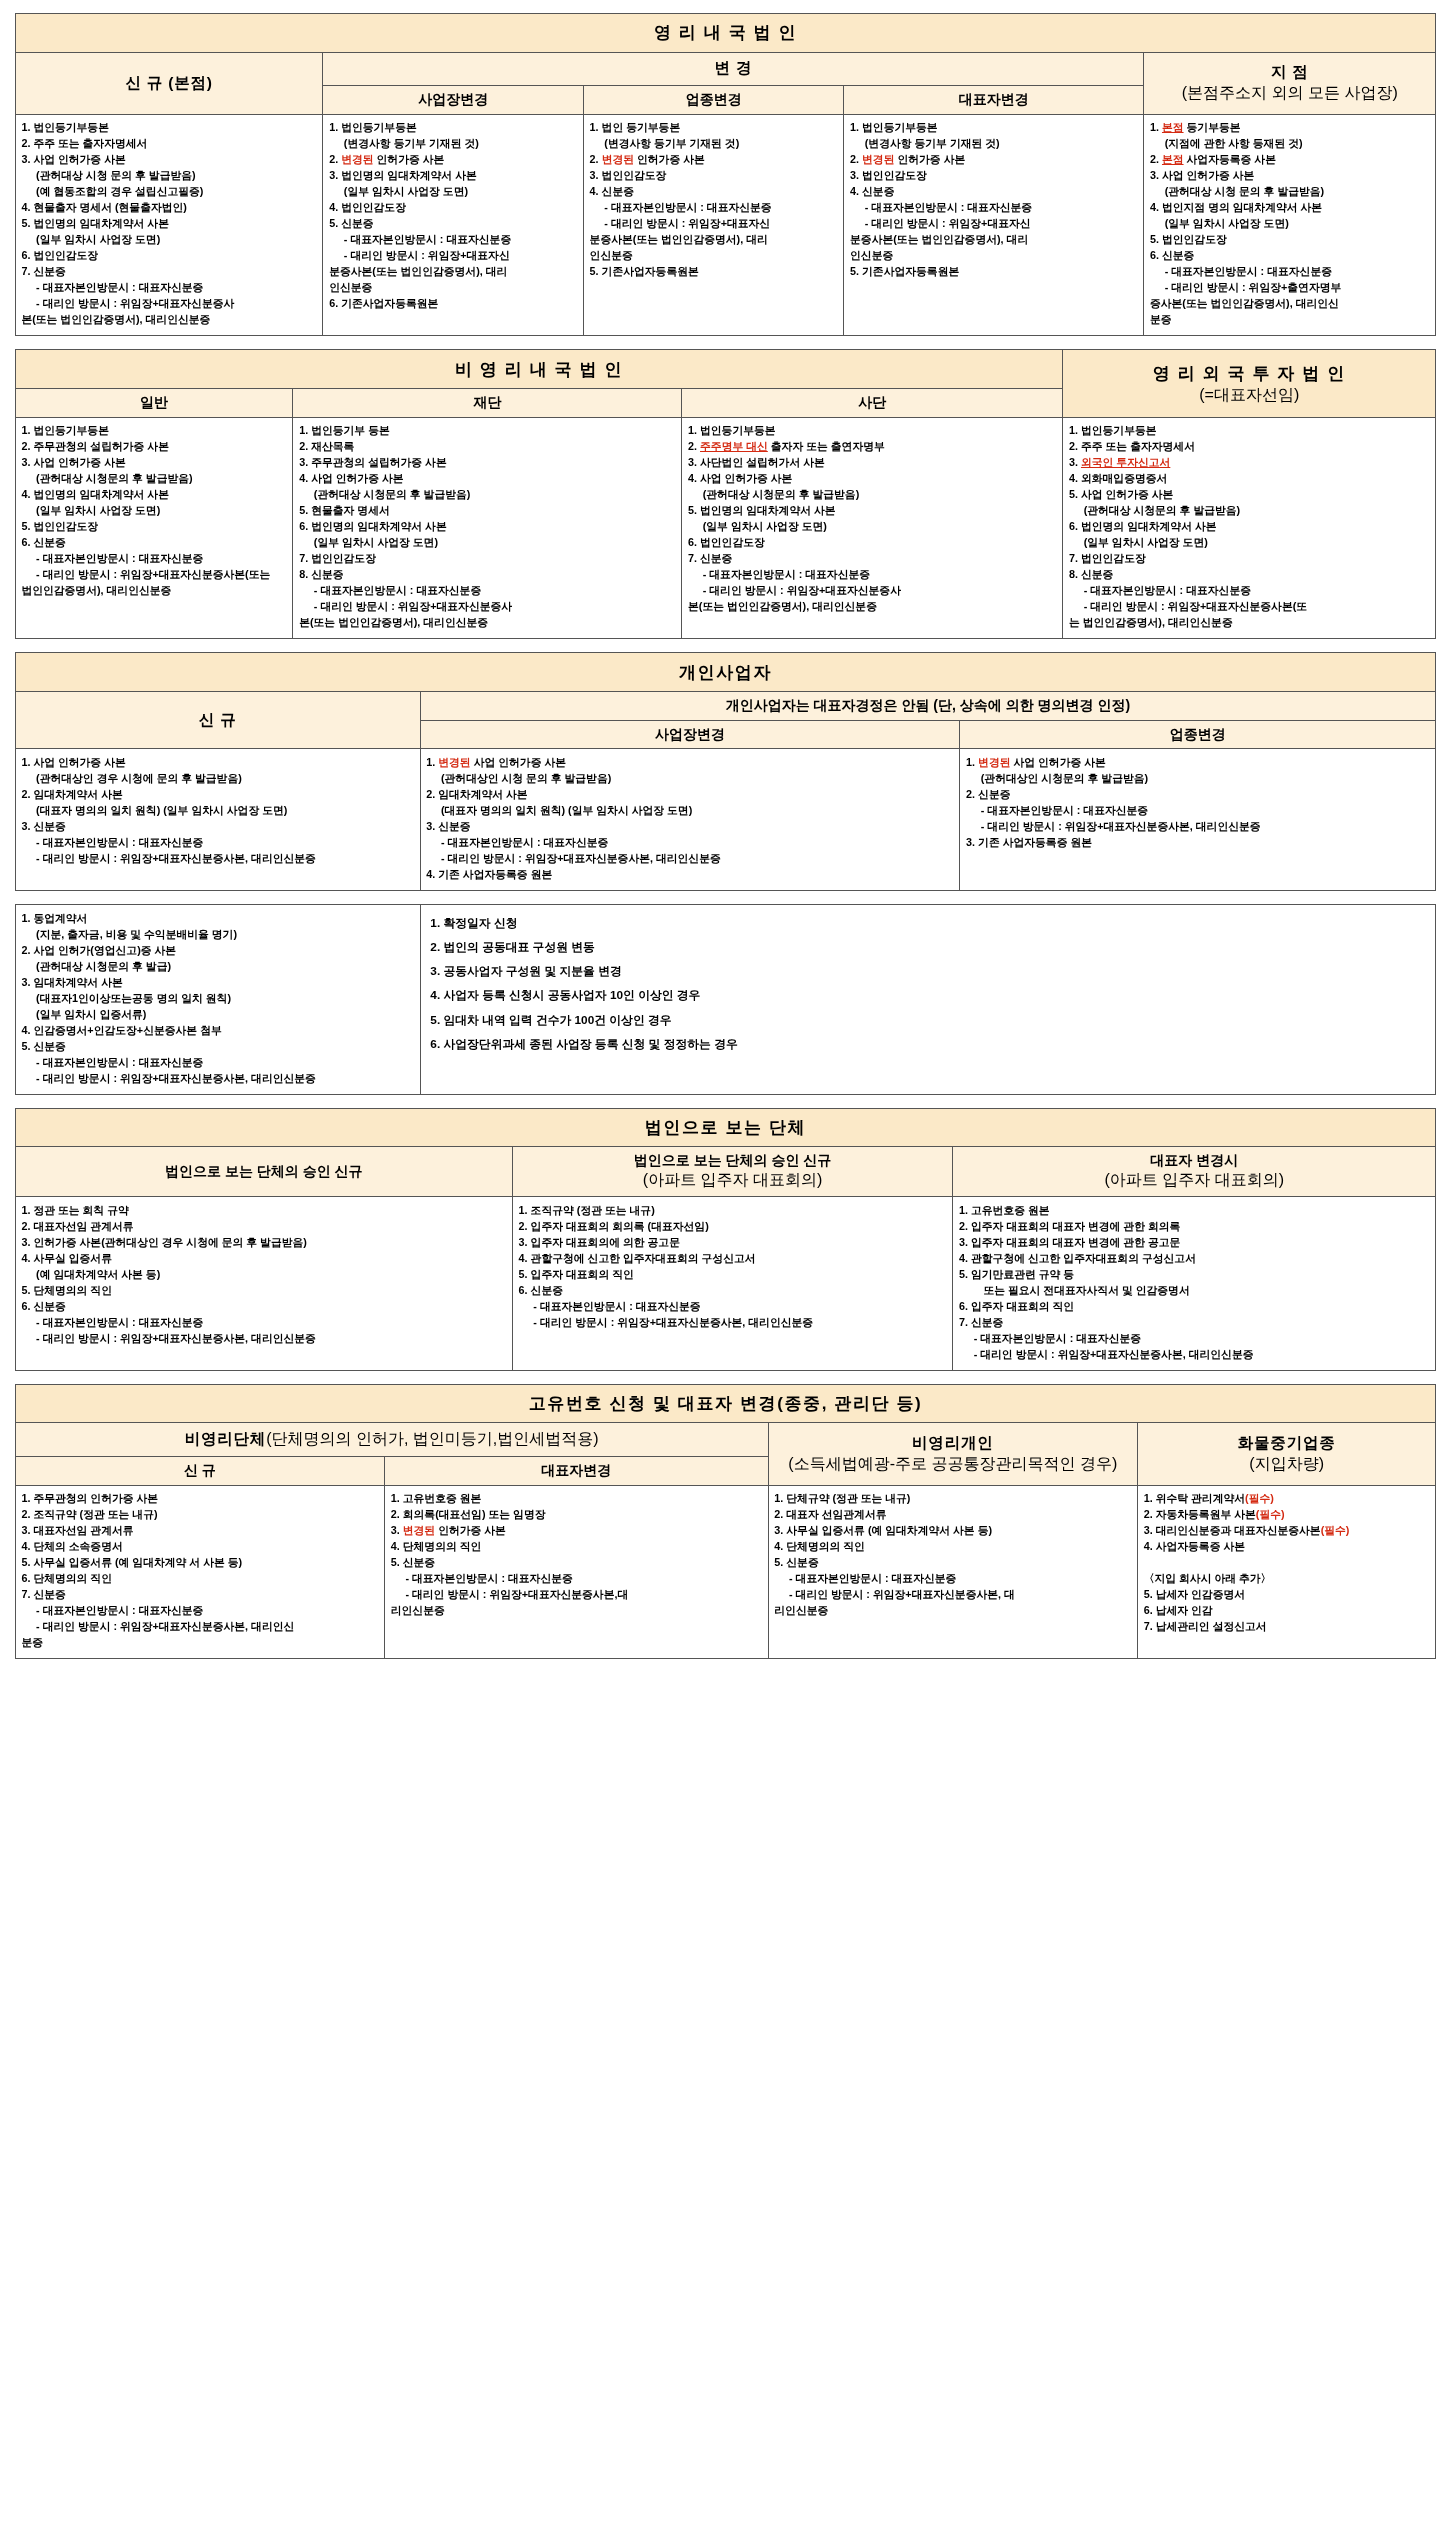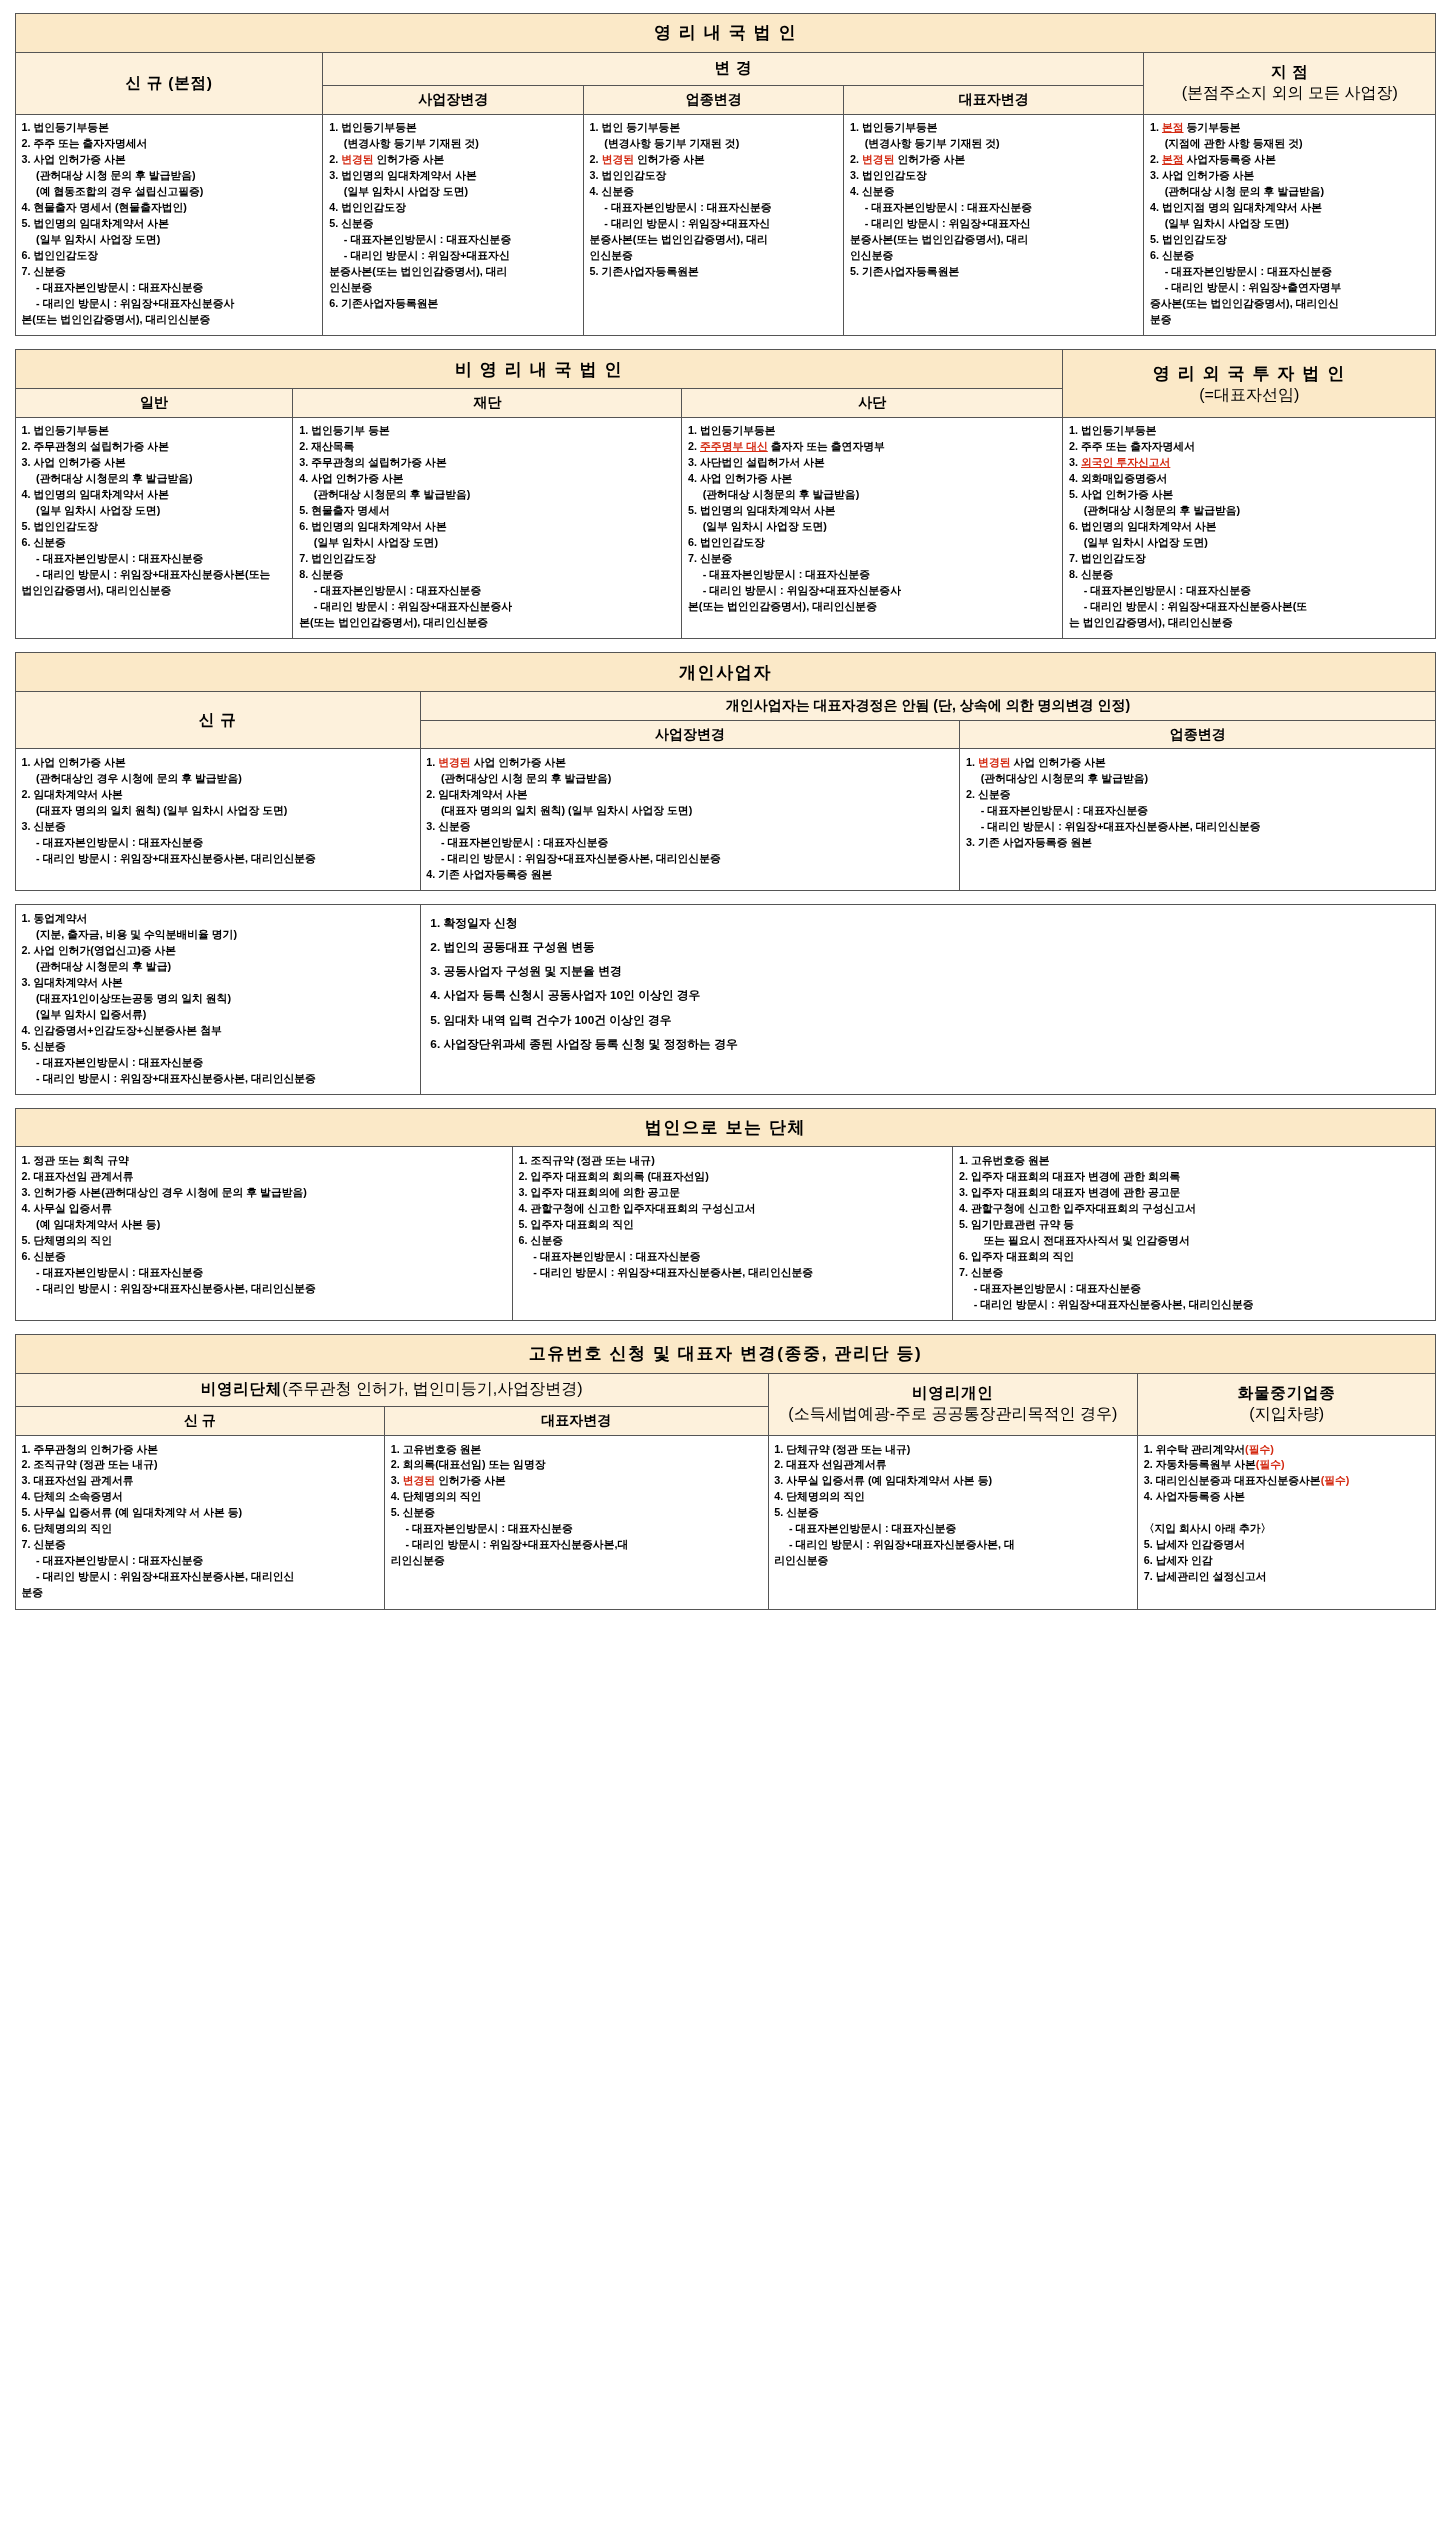--- a/index.html
+++ b/index.html
@@ -333,20 +333,31 @@
       <colgroup>
         <col style="width:35%">
           <col style="width:31%">
           <col style="width:34%">
       </colgroup>
       <tbody>
           <tr>
         <td class="hdr" colspan="3">법인으로 보는 단체</td>
       </tr>
       <tr>
+        <td class="hdr3">법인으로 보는 단체의 승인 신규</td>
+        <td class="hdr3">
+          <div>법인으로 보는 단체의 승인 신규</div>
+          <div class="hdrsub">(아파트 입주자 대표회의)</div>
+        </td>
+        <td class="hdr3">
+          <div>대표자 변경시</div>
+          <div class="hdrsub">(아파트 입주자 대표회의)</div>
+        </td>
+      </tr>
+      <tr>
         <td class="cell">
               <p style="padding-left:0px">1. 정관 또는 회칙 규약</p>
               <p style="padding-left:0px">2. 대표자선임 관계서류</p>
               <p style="padding-left:0px">3. 인허가증 사본(관허대상인 경우 시청에 문의 후 발급받음)</p>
               <p style="padding-left:0px">4. 사무실 입증서류</p>
               <p style="padding-left:14.7px">(예 임대차계약서 사본 등)</p>
               <p style="padding-left:0px">5. 단체명의의 직인</p>
               <p style="padding-left:0px">6. 신분증</p>
               <p style="padding-left:14.7px">- 대표자본인방문시 : 대표자신분증</p>
               <p style="padding-left:14.7px">- 대리인 방문시 : 위임장+대표자신분증사본, 대리인신분증</p>
@@ -385,21 +396,21 @@
           <col style="width:27%">
           <col style="width:26%">
           <col style="width:21%">
       </colgroup>
       <tbody>
           <tr>
         <td class="hdr" colspan="4">고유번호 신청 및 대표자 변경(종중, 관리단 등)</td>
       </tr>
       <tr>
         <td class="hdr2" colspan="2">
-          <span>비영리단체</span><span class="hdrsub">(주무관청 인허가, 법인미등기,사업장변경)</span>
+          <span>비영리단체</span><span class="hdrsub">(단체명의의 인허가, 법인미등기,법인세법적용)</span>
         </td>
         <td class="hdr2" rowspan="2">
           <div>비영리개인</div>
           <div class="hdrsub">(소득세법예광-주로 공공통장관리목적인 경우)</div>
         </td>
         <td class="hdr2" rowspan="2">
           <div>화물중기업종</div>
           <div class="hdrsub">(지입차량)</div>
         </td>
       </tr>

